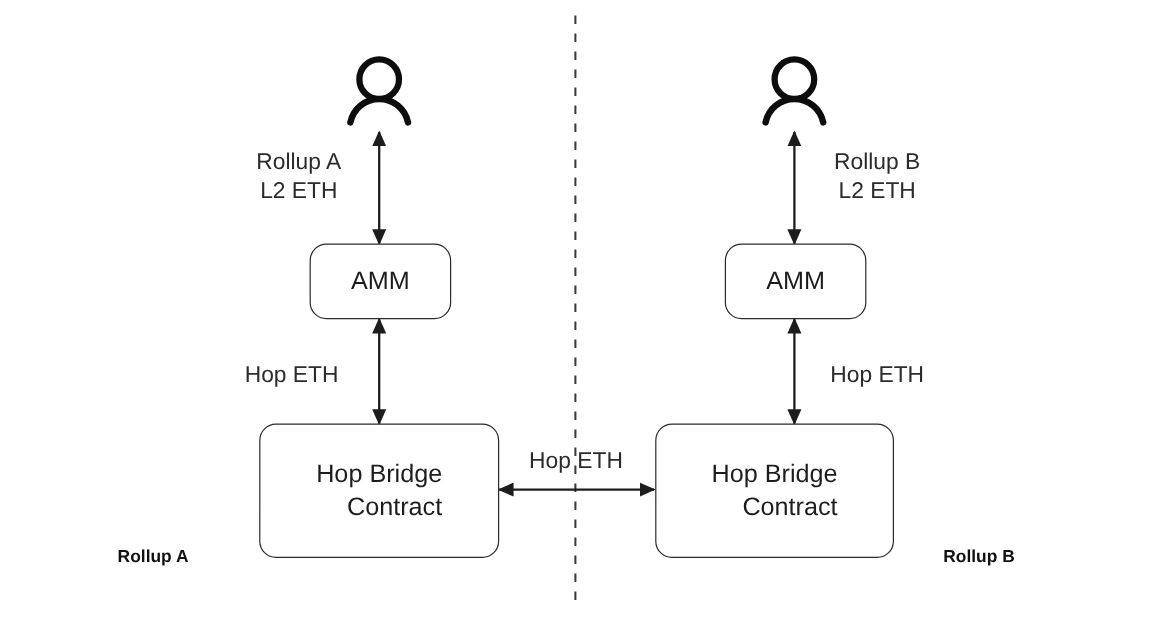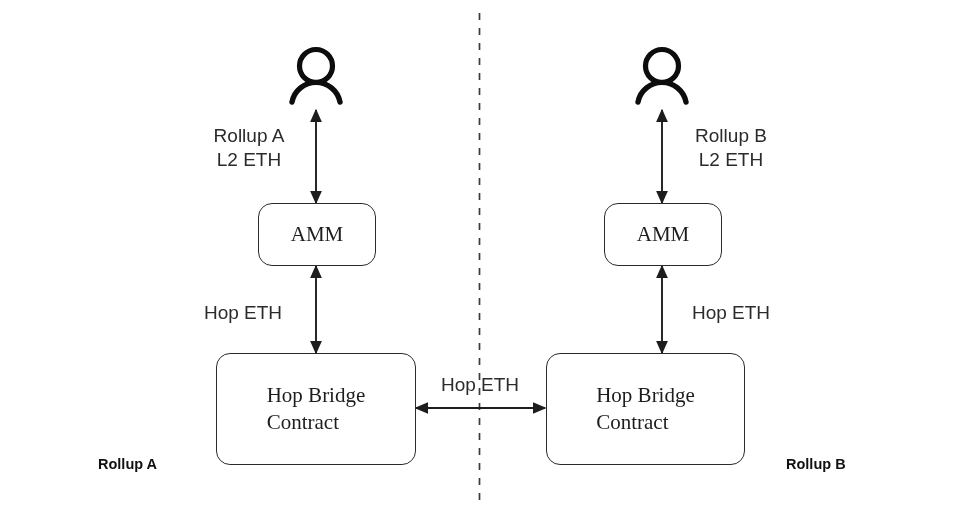--- a/index.html
+++ b/index.html
@@ -25,25 +25,25 @@
     height: 516px;
   }
   .node-box {
     position: absolute;
     border: 1.6px solid #2b2b2b;
     border-radius: 14px;
     background: #ffffff;
     display: flex;
     align-items: center;
     justify-content: center;
-    text-align: left;
+    text-align: right;
     color: #1d1d1d;
     font-size: 21px;
     line-height: 1.30;
-    font-family: Liberation Serif, serif;
+    font-family: Liberation Sans, sans-serif;
     box-sizing: border-box;
   }
   .node-box .box-text {
     display: block;
     white-space: pre-line;
   }
   .edge-label {
     position: absolute;
     color: #2b2b2b;
     font-size: 19px;

